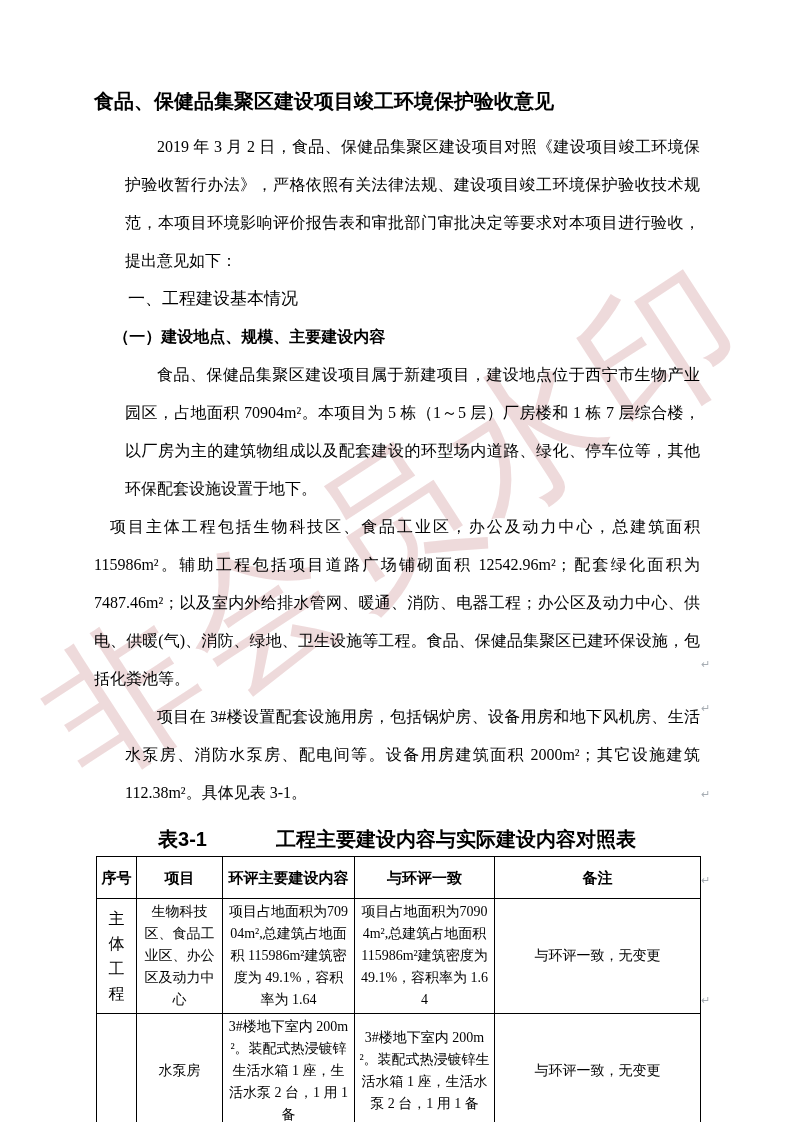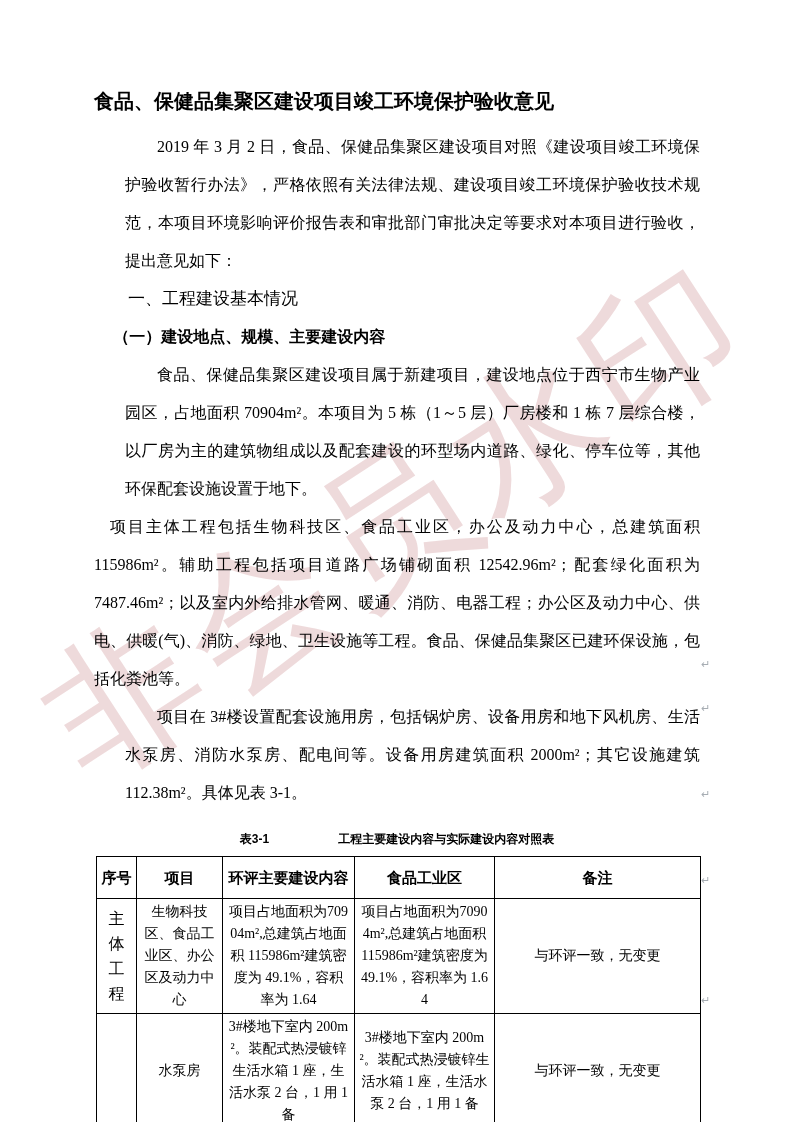--- a/index.html
+++ b/index.html
@@ -60,21 +60,21 @@
     line-height:38px;
     text-indent:1.2em;
   }
   .tbl-caption{
     margin:16px 0 6px 0;
     display:flex;
     justify-content:center;
     gap:69px;
     font-family:"Liberation Sans",sans-serif;
     font-weight:bold;
-    font-size:12px;
+    font-size:20px;
     line-height:22px;
   }
   table.cmp{
     border-collapse:collapse;
     table-layout:fixed;
     width:604px;
     margin-left:2px;
     font-size:14px;
     line-height:22px;
   }
@@ -148,21 +148,21 @@
         <col style="width:86px">
         <col style="width:132px">
         <col style="width:140px">
         <col style="width:206px">
       </colgroup>
       <tbody>
         <tr class="hrow">
           <th>序号</th>
           <th>项目</th>
           <th>环评主要建设内容</th>
-          <th>食品工业区</th>
+          <th>与环评一致</th>
           <th>备注</th>
         </tr>
 
         <tr class="r1">
           <td>
             <div class="vtext">主体工程</div>
           </td>
           <td>生物科技区、食品工业区、办公区及动力中心</td>
           <td>项目占地面积为70904m²,总建筑占地面积 115986m²建筑密度为 49.1%，容积率为 1.64</td>
           <td>项目占地面积为70904m²,总建筑占地面积 115986m²建筑密度为 49.1%，容积率为 1.64</td>

